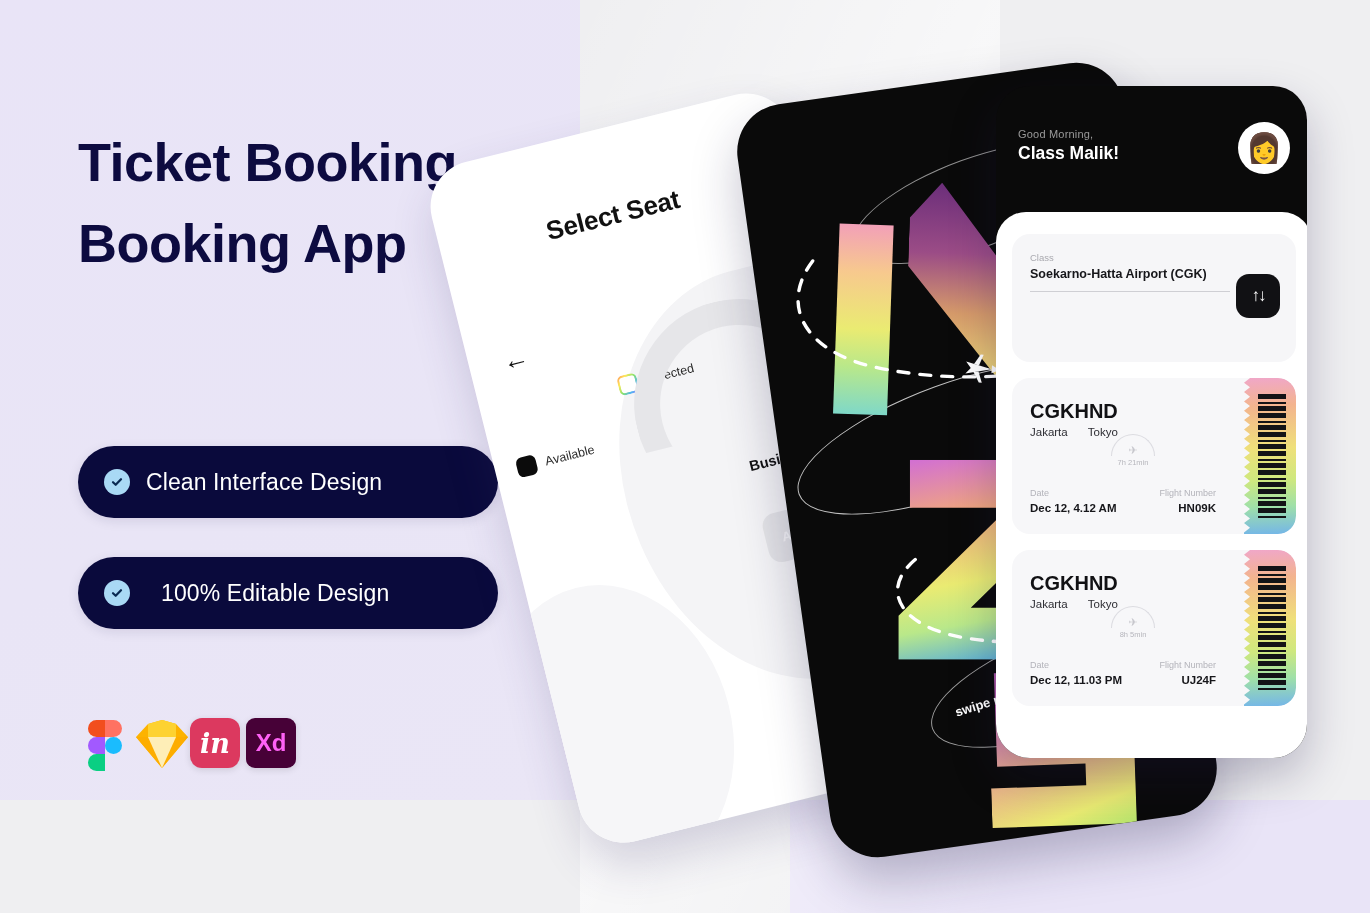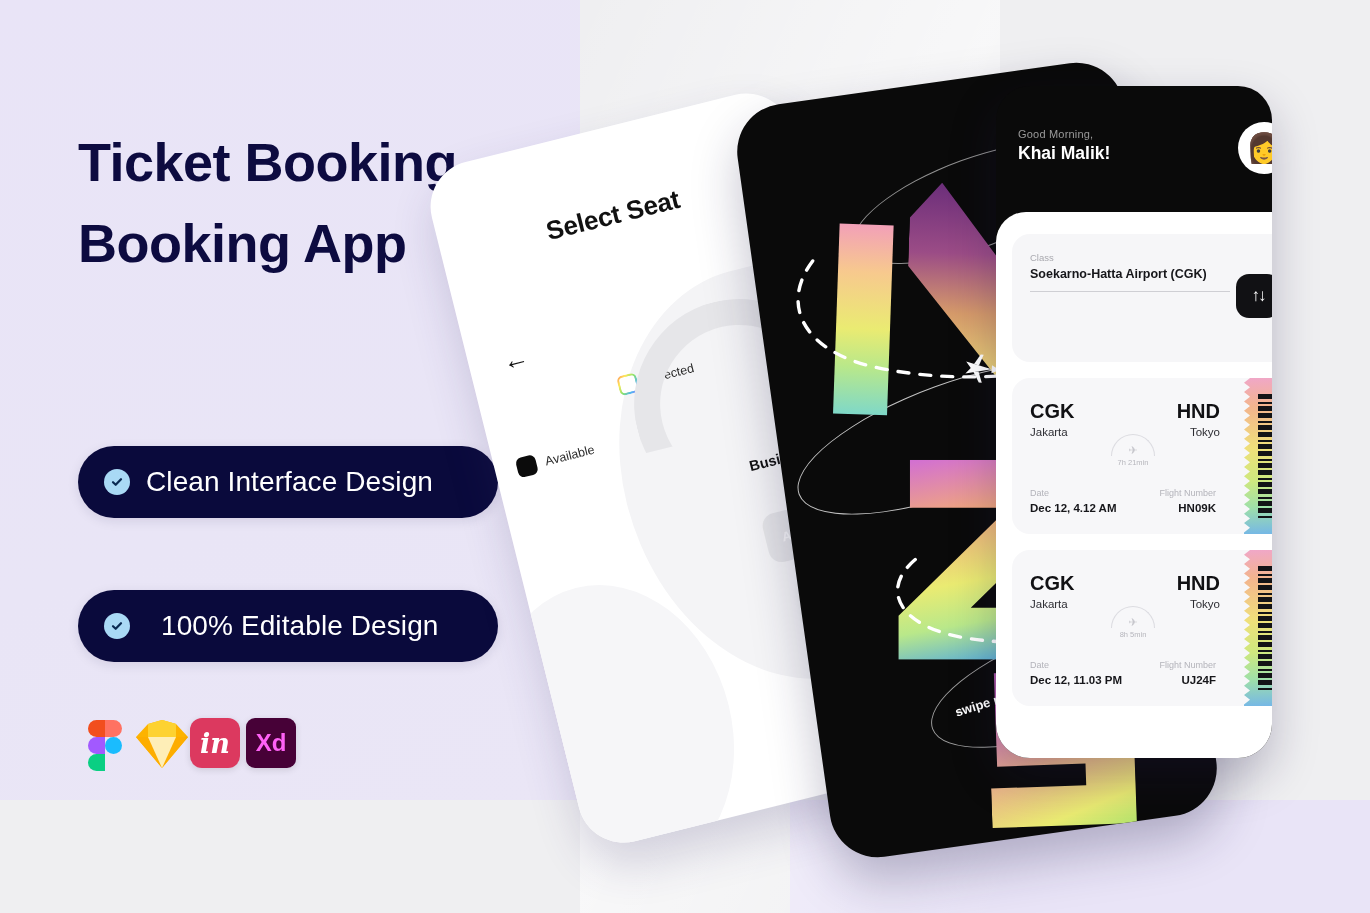--- a/index.html
+++ b/index.html
@@ -44,28 +44,28 @@
   }
   .page-title .ln { display: block; }
 
   .feature-pill {
     position: absolute; left: 0; width: 420px; height: 72px;
     background: #0a0a3c; border-radius: 36px;
     display: flex; align-items: center; gap: 16px; padding-left: 26px;
     box-shadow: 0 3px 12px rgba(16,14,60,0.10);
   }
   .feature-pill.p1 { top: 446px; }
-  .feature-pill.p2 { top: 590px; gap: 31px; }
+  .feature-pill.p2 { top: 557px; gap: 31px; }
   .pill-check {
     width: 26px; height: 26px; border-radius: 50%;
     background: #a9d9f5; flex: 0 0 26px;
     display: flex; align-items: center; justify-content: center;
   }
   .pill-check svg { display: block; }
-  .pill-label { color: #ffffff; font-size: 28px; font-weight: 400; letter-spacing: 0.1px; }
+  .pill-label { color: #ffffff; font-size: 23px; font-weight: 400; letter-spacing: 0.1px; }
 
   .tool-icons { position: absolute; left: 0; top: 718px; display: flex; align-items: center; }
   .tool-icon { width: 56px; height: 56px; position: relative; }
 
   .ti-figma { width: 34px; height: 52px; position: relative; margin: 2px auto 0 10px; }
   .fg { position: absolute; width: 17px; height: 17px; }
   .fg.a { left: 0;  top: 0;  background: #f24e1e; border-radius: 9px 0 0 9px; }
   .fg.b { left: 17px; top: 0; background: #ff7262; border-radius: 0 9px 9px 0; }
   .fg.c { left: 0;  top: 17px; background: #a259ff; border-radius: 9px 0 0 9px; }
   .fg.d { left: 17px; top: 17px; background: #1abcfe; border-radius: 50%; }
@@ -215,21 +215,21 @@
   }
   .swipe-text {
     position: absolute; left: 138px; top: 614px;
     font-size: 13px; font-weight: 700; color: #ffffff;
     transform: rotate(-9deg); white-space: nowrap;
   }
 
   
   .phone-home {
     position: absolute; left: 996px; top: 86px;
-    width: 276px; height: 672px;
+    width: 311px; height: 672px;
     background: #0a0a0a; border-radius: 34px;
     box-shadow: 0 20px 46px rgba(30,25,70,0.26);
     overflow: hidden;
   }
   .home-header {
     position: absolute; left: 0; top: 0; width: 316px; height: 126px;
     display: flex; align-items: flex-start; justify-content: space-between;
     padding: 42px 22px 0 22px;
   }
   .greet-small { font-size: 11px; color: #9a9a9a; letter-spacing: 0.2px; }
@@ -254,21 +254,21 @@
     position: absolute; right: 16px; top: 40px; width: 44px; height: 44px;
     background: #111114; border-radius: 13px;
     display: flex; align-items: center; justify-content: center;
     color: #ffffff; font-size: 17px; letter-spacing: -2px;
   }
 
   .ticket {
     margin-top: 16px; height: 156px; background: #f7f7f9; border-radius: 18px;
     position: relative; overflow: hidden; padding: 22px 18px;
   }
-  .tk-row { display: flex; justify-content: space-between; width: 190px; }
+  .tk-row { display: flex; width: 190px; }
   .tk-code { font-size: 20px; font-weight: 700; color: #111114; }
   .tk-city { font-size: 11.5px; color: #2d2d33; margin-top: 3px; }
   .tk-mid {
     position: absolute; left: 94px; top: 56px; width: 54px; text-align: center;
   }
   .tk-arc {
     width: 44px; height: 22px; margin: 0 auto;
     border: 1px solid #dcdce1; border-bottom: none; border-radius: 22px 22px 0 0;
     position: relative;
   }
@@ -431,21 +431,21 @@
       <div class="swipe-text">swipe right</div>
     </div>
   </div>
 
   <div class="phone-home">
     <div class="phone-notch"></div>
 
     <div class="home-header">
       <div>
         <div class="greet-small">Good Morning,</div>
-        <div class="greet-name">Khai Malik!</div>
+        <div class="greet-name">Class Malik!</div>
       </div>
       <div class="avatar">👩</div>
     </div>
 
     <div class="home-sheet">
 
       <div class="search-card">
         <div>
           <div class="fld-label">Class</div>
           <div class="fld-value">Soekarno-Hatta Airport (CGK)</div>

